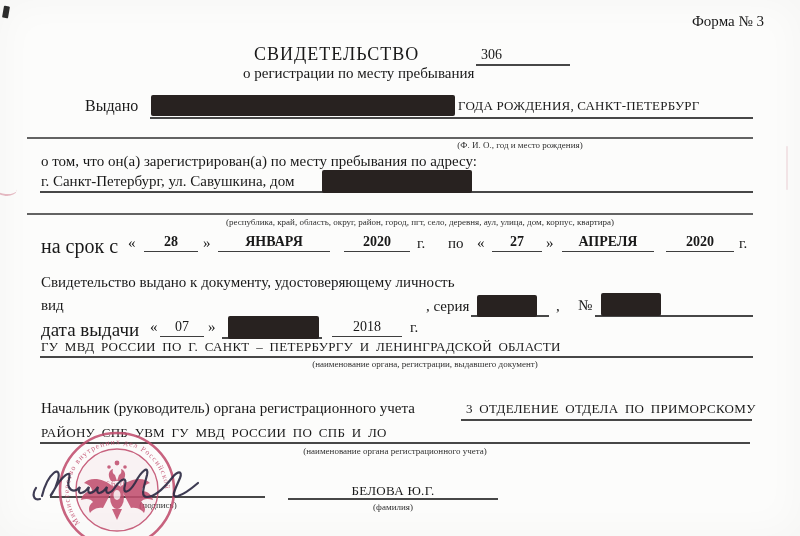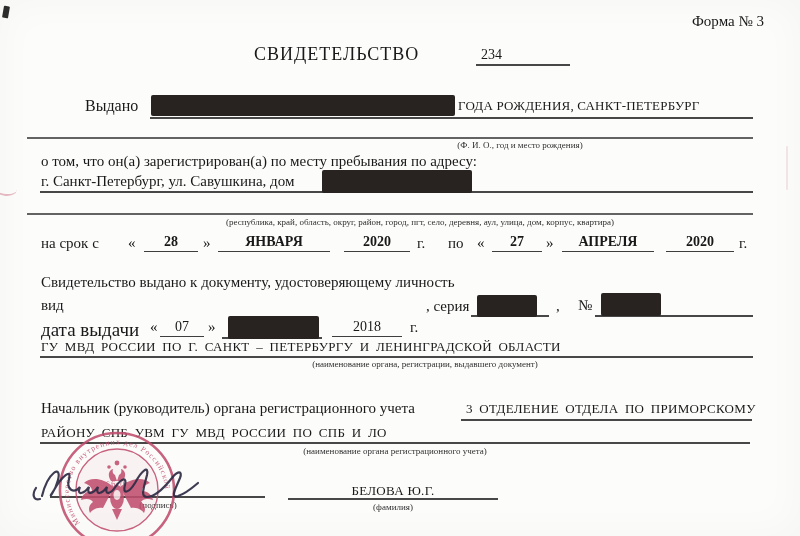--- a/index.html
+++ b/index.html
@@ -24,38 +24,39 @@
        background:rgba(214,150,162,.22);border-radius:2px;}
   svg{position:absolute;overflow:visible;}
 </style>
 </head>
 <body>
 
 <div class="page">
 
   <div class="t" style="right:36px;top:13px;font-size:15px;">Форма № 3</div>
   <div class="t" style="left:254px;top:44px;font-size:18px;letter-spacing:1px;">СВИДЕТЕЛЬСТВО</div>
-  <div class="t" style="left:481px;top:47px;font-size:14px;">234</div>
+  <div class="t" style="left:481px;top:47px;font-size:14px;">306</div>
   <div class="hr" style="left:476px;top:64px;width:94px;"></div>
+  <div class="t" style="left:243px;top:65px;font-size:15px;">о регистрации по месту пребывания</div>
 
   <div class="t" style="left:85px;top:97px;font-size:16px;">Выдано</div>
   <div class="hr" style="left:150px;top:117px;width:603px;"></div>
   <div class="redact" style="left:151px;top:95px;width:304px;height:21px;"></div>
   <div class="t b" style="left:458px;top:99px;font-size:13px;letter-spacing:.2px;">ГОДА РОЖДЕНИЯ, САНКТ-ПЕТЕРБУРГ</div>
   <div class="hr2" style="left:27px;top:137px;width:726px;"></div>
   <div class="t cap" style="left:420px;top:140px;width:200px;">(Ф. И. О., год и место рождения)</div>
 
   <div class="t" style="left:41px;top:173px;font-size:15px;">г. Санкт-Петербург, ул. Савушкина, дом</div>
   <div class="t" style="left:41px;top:153px;font-size:15px;">о том, что он(а) зарегистрирован(а) по месту пребывания по адресу:</div>
   <div class="hr" style="left:40px;top:191px;width:713px;"></div>
   <div class="redact" style="left:322px;top:170px;width:150px;height:23px;"></div>
   <div class="hr2" style="left:27px;top:213px;width:726px;"></div>
   <div class="t cap" style="left:172px;top:217px;width:496px;">(республика, край, область, округ, район, город, пгт, село, деревня, аул, улица, дом, корпус, квартира)</div>
 
-  <div class="t" style="left:41px;top:235px;font-size:15px;">на срок с</div>
+  <div class="t" style="left:41px;top:235px;font-size:20px;">на срок с</div>
   <div class="t" style="left:128px;top:235px;font-size:15px;">«</div>
   <div class="fld" style="left:144px;top:233px;width:54px;">28</div>
   <div class="t" style="left:203px;top:235px;font-size:15px;">»</div>
   <div class="fld" style="left:218px;top:233px;width:112px;">ЯНВАРЯ</div>
   <div class="fld" style="left:344px;top:233px;width:66px;">2020</div>
   <div class="t" style="left:417px;top:235px;font-size:15px;">г.</div>
   <div class="t" style="left:448px;top:235px;font-size:15px;">по</div>
   <div class="t" style="left:477px;top:235px;font-size:15px;">«</div>
   <div class="fld" style="left:492px;top:233px;width:50px;">27</div>
   <div class="t" style="left:546px;top:235px;font-size:15px;">»</div>

